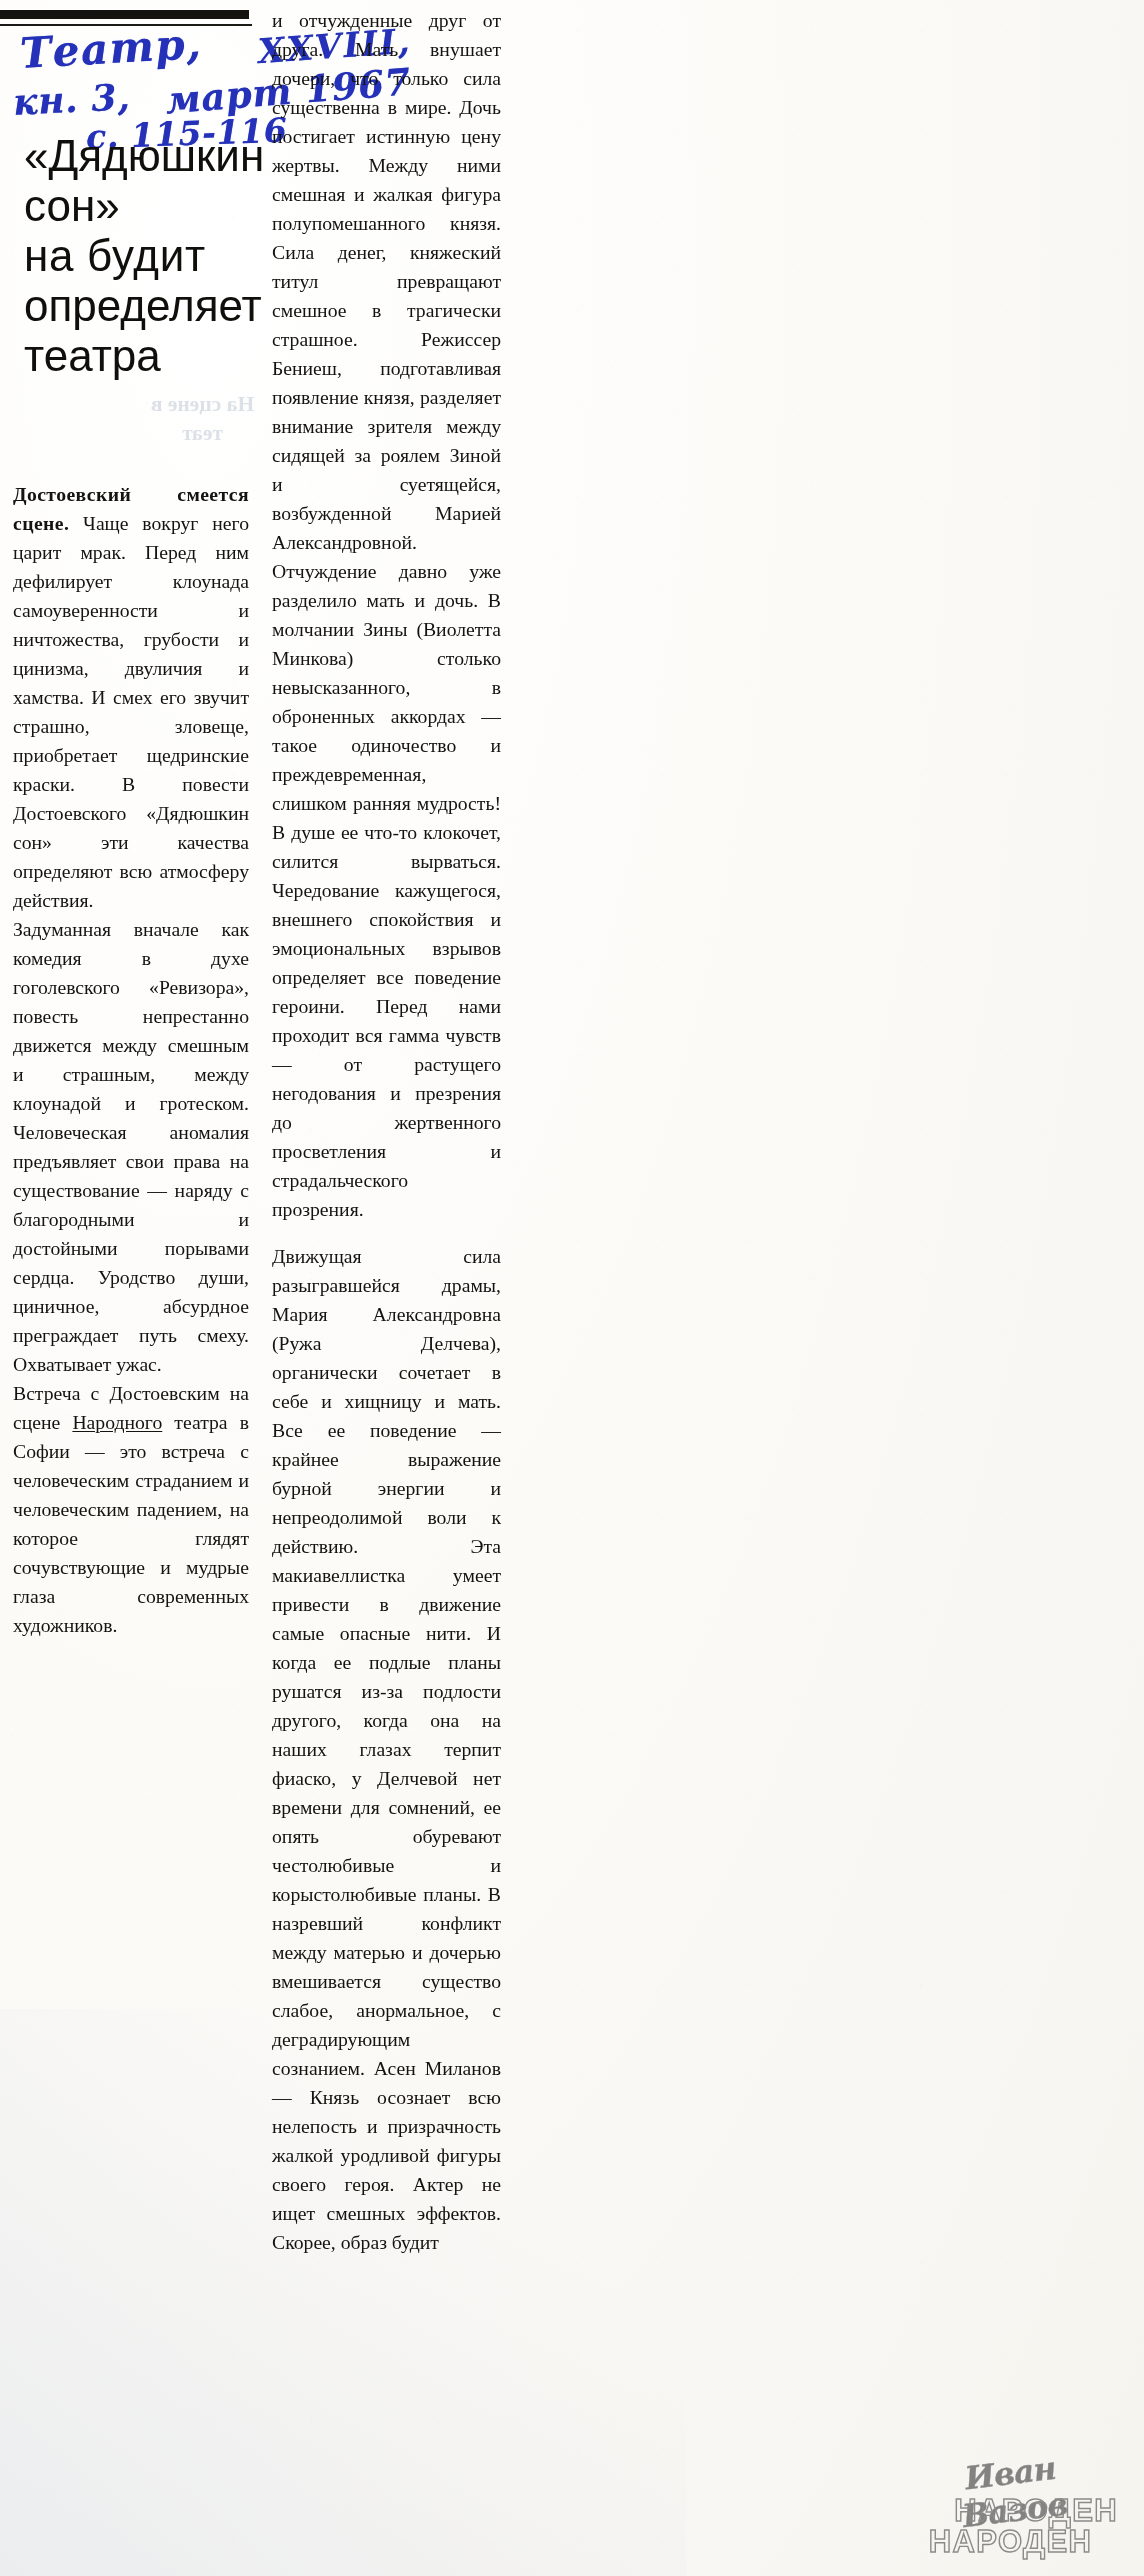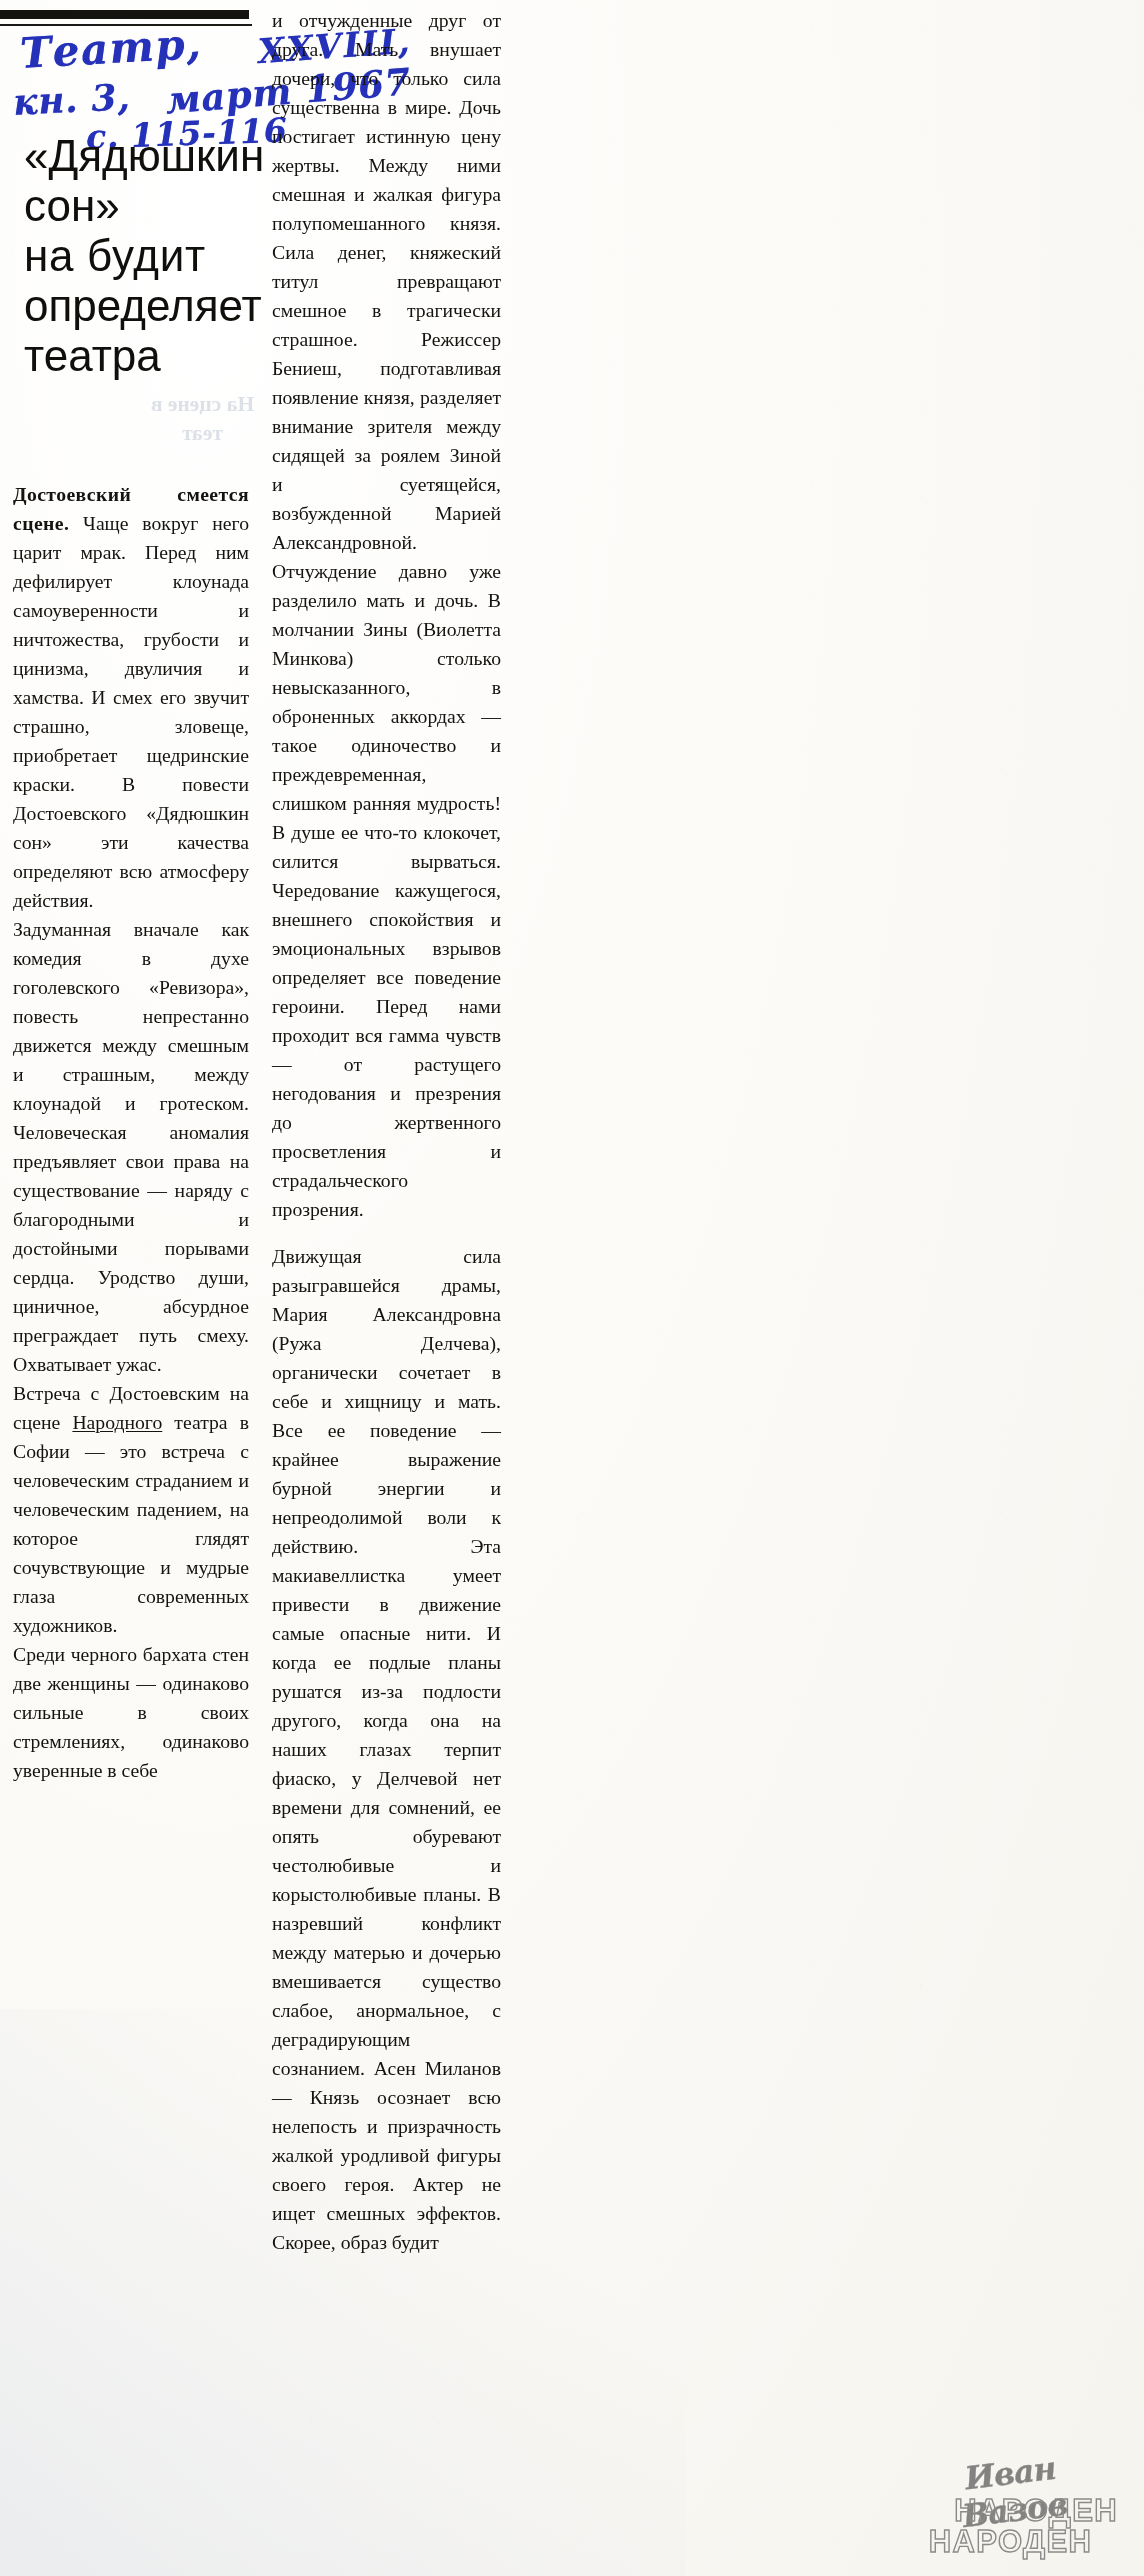--- a/index.html
+++ b/index.html
@@ -162,21 +162,20 @@
 
   <div style="height:88px"></div>
 
   <p class="body lead"><b>Достоевский смеется сцене.</b><span> Чаще вокруг него царит мрак. Перед ним дефилирует клоунада самоуверенности и ничтожества, грубости и цинизма, двуличия и хамства. И смех его звучит страшно, зловеще, приобретает щедринские краски. В повести Достоевского «Дядюшкин сон» эти качества определяют всю атмосферу действия.</span></p>
 
   <p class="body">Задуманная вначале как комедия в духе гоголевского «Ревизора», повесть непрестанно движется между смешным и страшным, между клоунадой и гротеском. Человеческая аномалия предъявляет свои права на существование — наряду с благородными и достойными порывами сердца. Уродство души, циничное, абсурдное преграждает путь смеху. Охватывает ужас.</p>
 
   <p class="body"><span>Встреча с Достоевским на сцене </span><span class="u">Народного</span><span> театра в Софии — это встреча с человеческим страданием и человеческим падением, на которое глядят сочувствующие и мудрые глаза современных художников.</span></p>
 
 
-  <p class="body">Среди черного бархата стен две женщины — одинаково сильные в своих стремлениях, одинаково уверенные в себе</p>
 </div>
 
 <div class="col" id="col-right">
   <div style="height:5.7px"></div>
   <p class="body">и отчужденные друг от друга. Мать внушает дочери, что только сила существенна в мире. Дочь постигает истинную цену жертвы. Между ними смешная и жалкая фигура полупомешанного князя. Сила денег, княжеский титул превращают смешное в трагически страшное. Режиссер Бениеш, подготавливая появление князя, разделяет внимание зрителя между сидящей за роялем Зиной и суетящейся, возбужденной Марией Александровной. Отчуждение давно уже разделило мать и дочь. В молчании Зины (Виолетта Минкова) столько невысказанного, в оброненных аккордах — такое одиночество и преждевременная, слишком ранняя мудрость! В душе ее что-то клокочет, силится вырваться. Чередование кажущегося, внешнего спокойствия и эмоциональных взрывов определяет все поведение героини. Перед нами проходит вся гамма чувств — от растущего негодования и презрения до жертвенного просветления и страдальческого прозрения.</p>
   <p class="body gap">Движущая сила разыгравшейся драмы, Мария Александровна (Ружа Делчева), органически сочетает в себе и хищницу и мать. Все ее поведение — крайнее выражение бурной энергии и непреодолимой воли к действию. Эта макиавеллистка умеет привести в движение самые опасные нити. И когда ее подлые планы рушатся из-за подлости другого, когда она на наших глазах терпит фиаско, у Делчевой нет времени для сомнений, ее опять обуревают честолюбивые и корыстолюбивые планы. В назревший конфликт между матерью и дочерью вмешивается существо слабое, анормальное, с деградирующим сознанием. Асен Миланов — Князь осознает всю нелепость и призрачность жалкой уродливой фигуры своего героя. Актер не ищет смешных эффектов. Скорее, образ будит</p>
 </div>
 
 <div id="watermark">
   <div id="wm-script">Иван Вазов</div>

